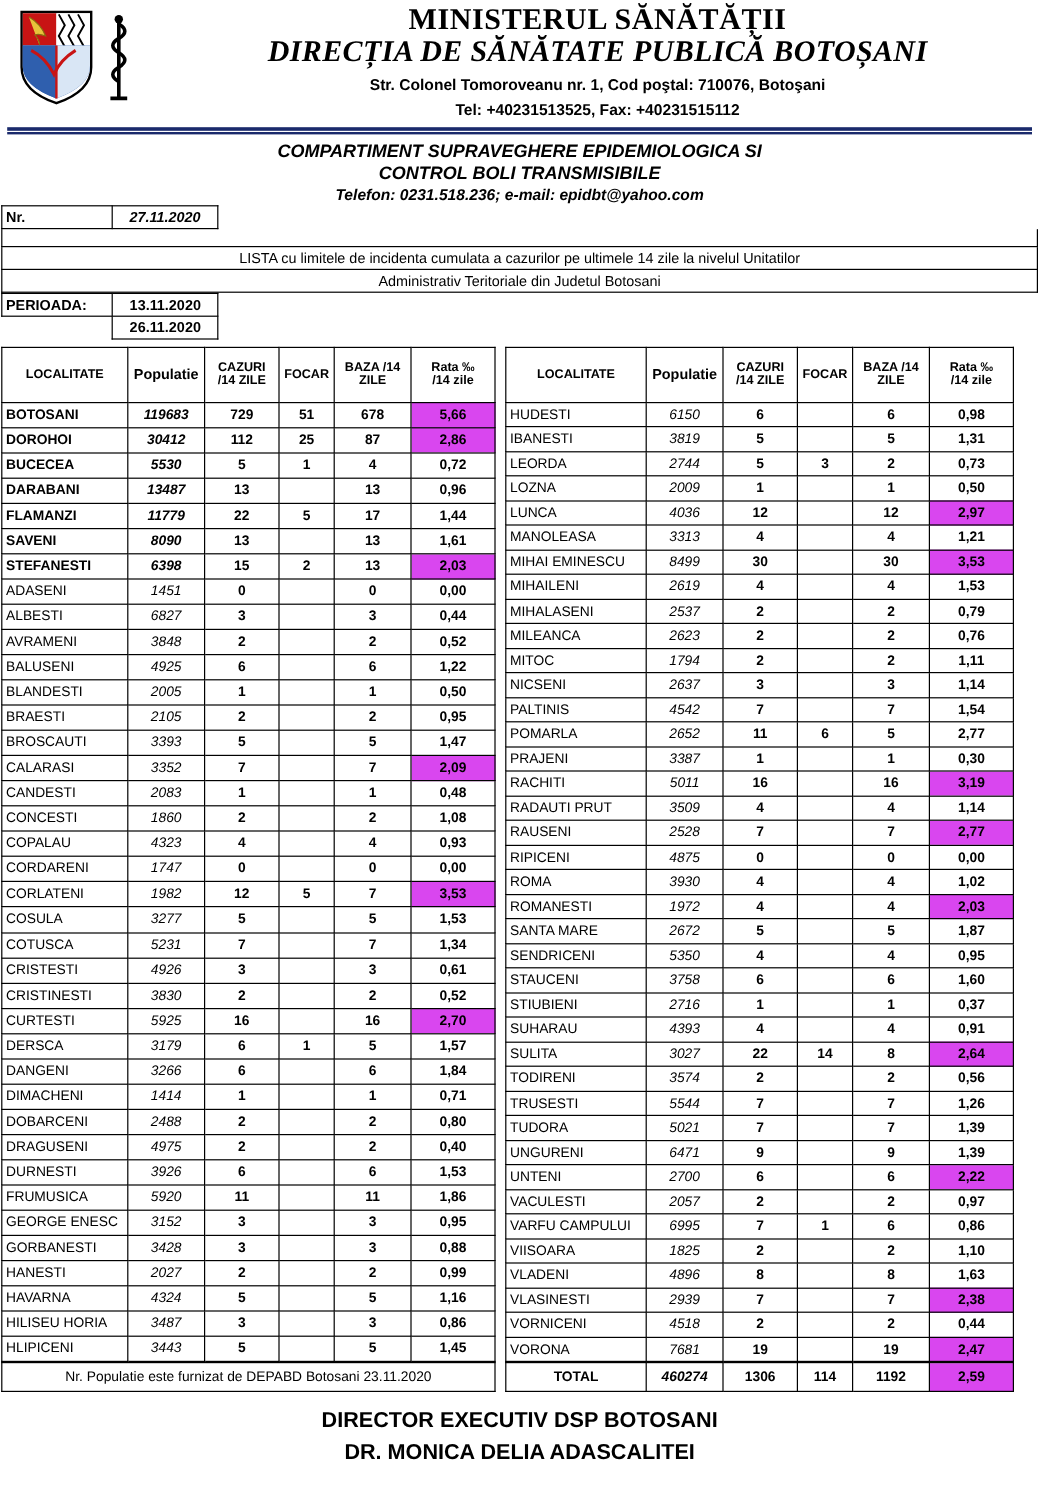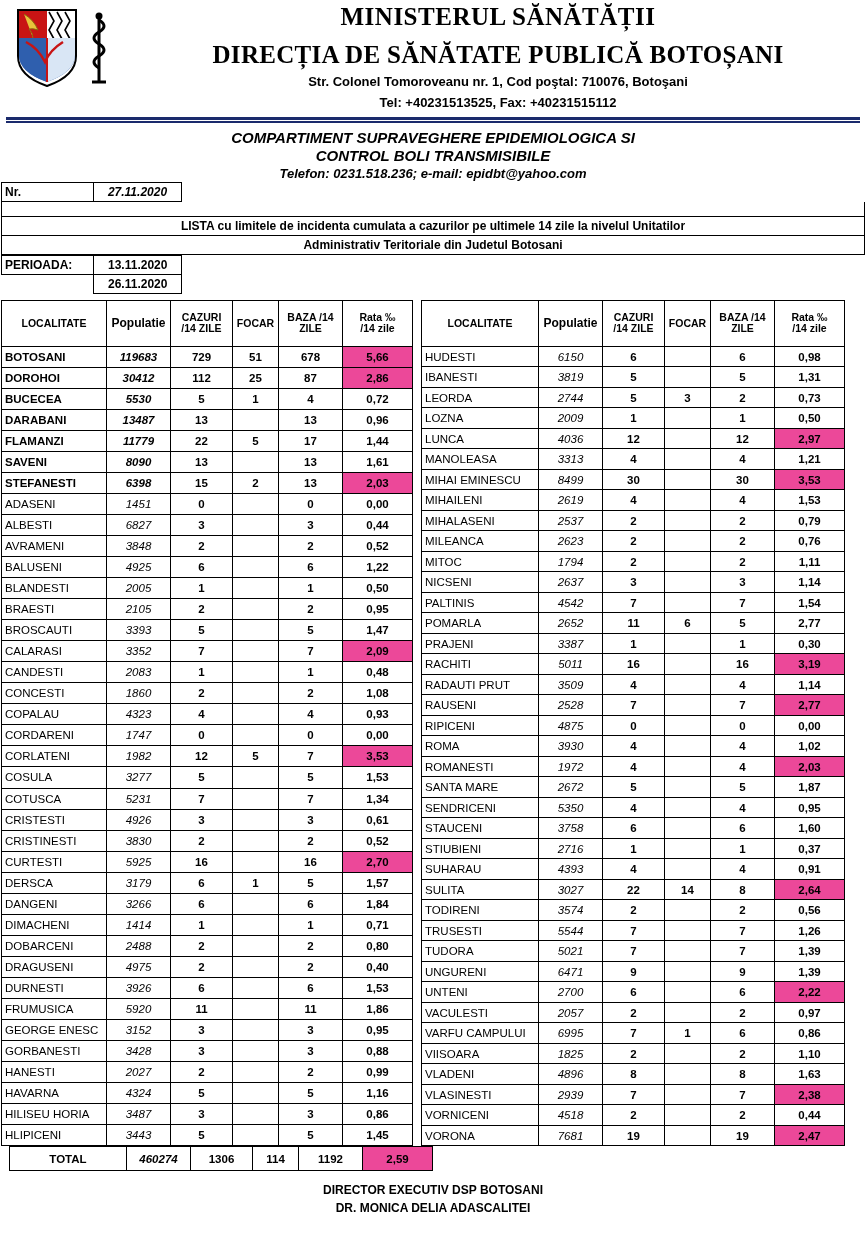--- a/index.html
+++ b/index.html
@@ -55,21 +55,22 @@
     font-size: 25px;
     letter-spacing: 0.5px;
     line-height: 1.05;
   }
   .directia {
     font-family: "Liberation Serif", serif;
     font-weight: bold;
     font-size: 25px;
     letter-spacing: 0.3px;
     line-height: 1.05;
-    margin-top: 12px;
+    margin-top: 1px;
+    font-style: italic;
   }
   .addr {
     font-weight: bold;
     font-size: 13px;
     margin-top: 4px;
     line-height: 1.35;
   }
   .rule {
     border-top: 3px solid #1a2a6c;
     margin: 3px 6px 0 6px;
@@ -104,21 +105,21 @@
     font-size: 12px;
     vertical-align: middle;
     height: 19px;
     box-sizing: border-box;
   }
   .nr-label { font-weight: bold; font-size: 13px; }
   .nr-date { font-weight: bold; font-size: 13px; text-align: center; font-style: italic; }
 
   .title-cell {
     text-align: center;
-    font-weight: bold;
+    font-weight: normal;
     font-size: 12.5px;
     height: 22px;
   }
 
   .per-label { font-weight: bold; font-size: 12.5px; padding-left: 6px; }
   .per-date { font-weight: bold; font-size: 12.5px; text-align: center; }
 
   
   .tables-row {
     display: flex;
@@ -162,21 +163,21 @@
   td.num {
     text-align: center;
     font-weight: bold;
     font-size: 11.5px;
   }
   td.rata {
     text-align: center;
     font-weight: bold;
     font-size: 11.5px;
   }
-  td.hl { background: #ec4899; }
+  td.hl { background: #d946ef; }
 
   
   td.total-label {
     font-weight: bold;
     font-size: 15px;
     text-align: center;
   }
   td.total-num {
     font-weight: bold;
     text-align: center;
@@ -191,21 +192,21 @@
 
   .footnote {
     text-align: center;
     font-size: 11.5px;
     font-weight: normal;
   }
 
   .footer {
     text-align: center;
     font-weight: bold;
-    font-size: 12px;
+    font-size: 18px;
     margin-top: 10px;
     line-height: 1.5;
   }
 </style>
 </head>
 <body>
 
 <div class="page">
 
   <div class="header">
@@ -984,20 +985,30 @@
             <td class="num">19</td>
             <td class="num"></td>
             <td class="num">19</td>
             <td class="rata hl">2,47</td>
           </tr>
         </tbody>
     </table>
   </div>
 
   <div class="tables-row">
+    <table class="data">
+      <colgroup>
+          <col style="width:411px">
+        </colgroup>
+      <tbody>
+          <tr>
+        <td class="footnote" style="height:24px">Nr. Populatie este furnizat de DEPABD Botosani 23.11.2020</td>
+      </tr>
+    </tbody>
+      </table>
     <div style="width:8px"></div>
     <table class="data">
       <colgroup>
         <col style="width:117px">
           <col style="width:64px">
           <col style="width:62px">
         <col style="width:46px">
           <col style="width:64px">
           <col style="width:70px">
       </colgroup>

